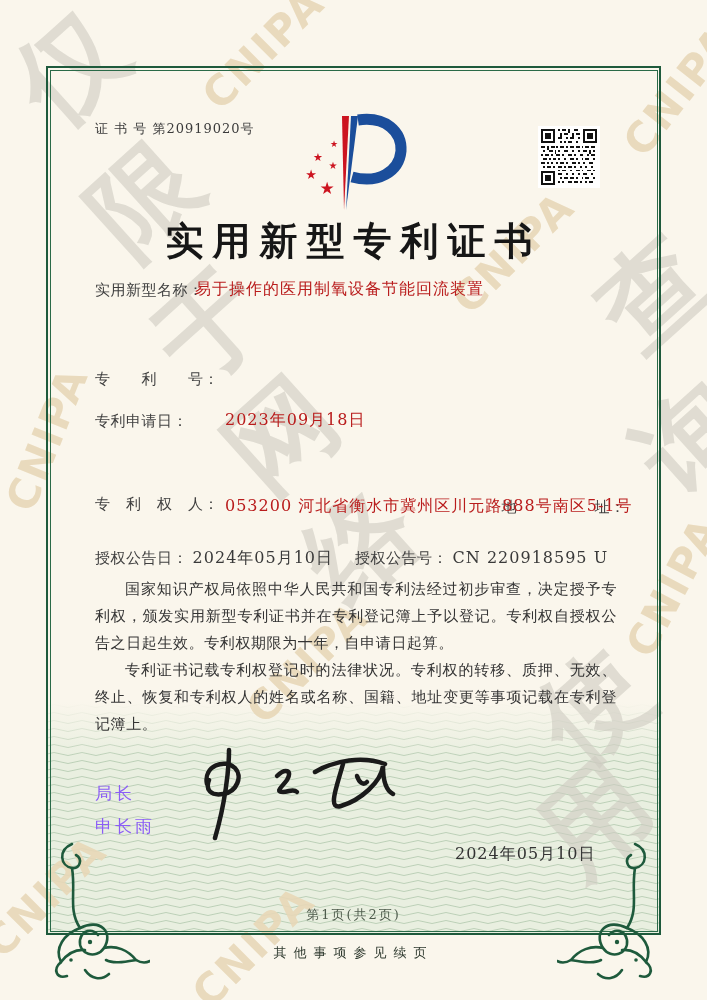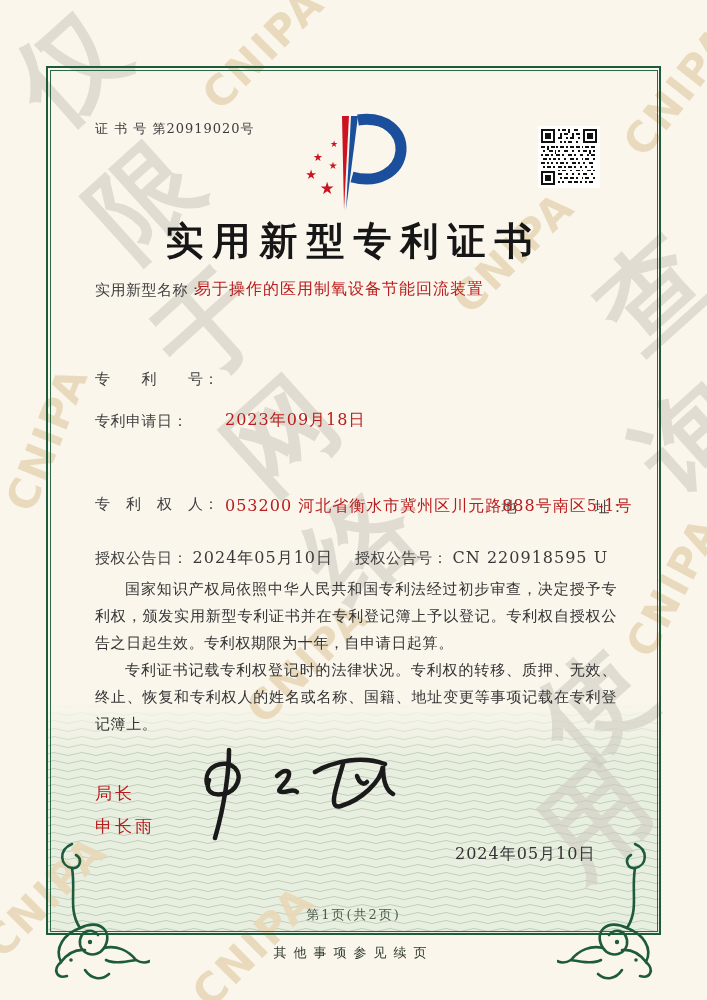--- a/index.html
+++ b/index.html
@@ -53,21 +53,21 @@
   .fval{position:absolute; left:130px; top:-1px; font-size:16px; color:#b91c1c; letter-spacing:1px;}
   .fval-tight{left:100px;}
   .grant-group2{position:absolute; left:260px; top:0;}
   .gval{font-size:16px; color:#3a3a3a; letter-spacing:1px;}
   .paras{position:absolute; left:95px; top:576px; width:522px;}
   .paras p{
     margin:0; font-size:15px; line-height:27px; color:#343434;
     text-indent:2em; letter-spacing:.6px; text-align:justify;
   }
   .signer{
-    position:absolute; left:95px; font-size:17px; color:#b91c1c; letter-spacing:3px;
+    position:absolute; left:95px; font-size:17px; color:#8b5cf6; letter-spacing:3px;
     font-family:"DejaVu Sans","Liberation Sans",sans-serif;
   }
   .signature{position:absolute; left:185px; top:742px;}
   .issue-date{position:absolute; left:455px; top:844px; font-size:16px; color:#333; letter-spacing:1px;}
   .page-info{
     position:absolute; left:46px; top:906px; width:615px; text-align:center;
     font-size:13px; color:#4f5c4d; letter-spacing:2px;
   }
   .footer-note{
     position:absolute; left:0; top:944px; width:707px; text-align:center;

